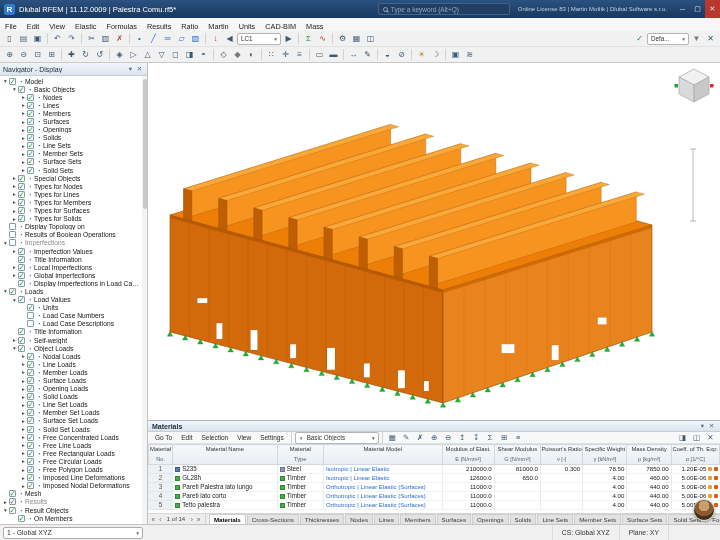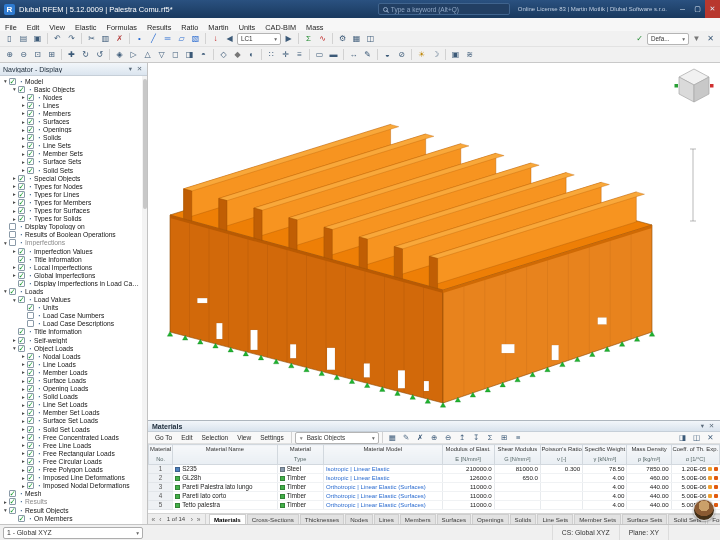--- a/index.html
+++ b/index.html
@@ -14,21 +14,21 @@
 .tspacer{flex:1;}
 .search{width:132px;height:12px;background:#223f63;border:1px solid #40648e;border-radius:2px;display:flex;align-items:center;gap:3px;padding:0 4px;color:#8ea6c4;font-size:6.5px;white-space:nowrap;overflow:hidden;flex:none;}
 .mag{width:5px;height:5px;border:1px solid #8ea6c4;border-radius:50%;position:relative;flex:none;}
 .mag::after{content:"";position:absolute;width:3px;height:1px;background:#8ea6c4;right:-2.5px;bottom:-1px;transform:rotate(45deg);}
 .license{font-size:6px;color:#c2d0e2;white-space:nowrap;margin:0 4px;}
 #winbtns{display:flex;height:18px;flex:none;}
 .winbtn{width:15px;height:18px;display:flex;align-items:center;justify-content:center;font-size:7px;color:#dce6f2;}
 .winbtn.close{background:#b8382e;}
 
 
-#menubar{position:absolute;top:18px;left:0;right:0;height:19px;background:#f7f7f7;border-bottom:1px solid #8b5cf6;display:flex;align-items:flex-start;font-size:7.3px;color:#1e1e1e;}
+#menubar{position:absolute;top:18px;left:0;right:0;height:19px;background:#f7f7f7;border-bottom:3px solid #8b5cf6;display:flex;align-items:flex-start;font-size:7.3px;color:#1e1e1e;}
 .menu-item{padding:0 5px;height:100%;display:flex;align-items:center;}
 
 
 .toolbar{position:absolute;left:0;right:0;height:16px;background:#f1f1f1;display:flex;align-items:center;gap:1px;padding:0 3px;}
 #toolbar1{top:31px;border-bottom:1px solid #e2e2e2;}
 #toolbar2{top:47px;border-bottom:1px solid #c9c9c9;}
 .tool{min-width:13px;height:13px;display:flex;align-items:center;justify-content:center;font-size:8px;color:#3c5a78;border-radius:2px;flex:none;}
 .tsep{width:1px;height:11px;background:#d2d2d2;margin:0 2px;flex:none;}
 .tspace{flex:1;}
 .tcombo{height:12px;background:#fff;border:1px solid #b5b5b5;border-radius:2px;font-size:6.3px;color:#333;display:flex;align-items:center;gap:3px;padding:0 3px;white-space:nowrap;flex:none;}
@@ -89,21 +89,21 @@
 
 #avatar{position:absolute;right:5px;bottom:19px;width:22px;height:22px;border-radius:50%;border:1px solid #d8d8d8;background:radial-gradient(circle at 50% 30%,#caa06a 0 30%,#8a5a32 32% 58%,#443018 60% 100%);box-shadow:0 1px 2px rgba(0,0,0,0.35);}
 </style>
 </head>
 <body>
 
 <div id="app">
 
   <div id="titlebar">
     <div class="logo">R</div>
-    <span class="wtitle">Dlubal RFEM | 5.12.0009 | Palestra Comu.rf5*</span>
+    <span class="wtitle">Dlubal RFEM | 11.12.0009 | Palestra Comu.rf5*</span>
     <span class="tspacer"></span>
     <div class="search">
       <span class="mag"></span>
       <span>Type a keyword (Alt+Q)</span>
     </div>
     <span class="license">Online License 83 | Martin Motlík | Dlubal Software s.r.o.</span>
     <div id="winbtns">
         <span class="winbtn">─</span>
         <span class="winbtn">▢</span>
         <span class="winbtn close">✕</span>

